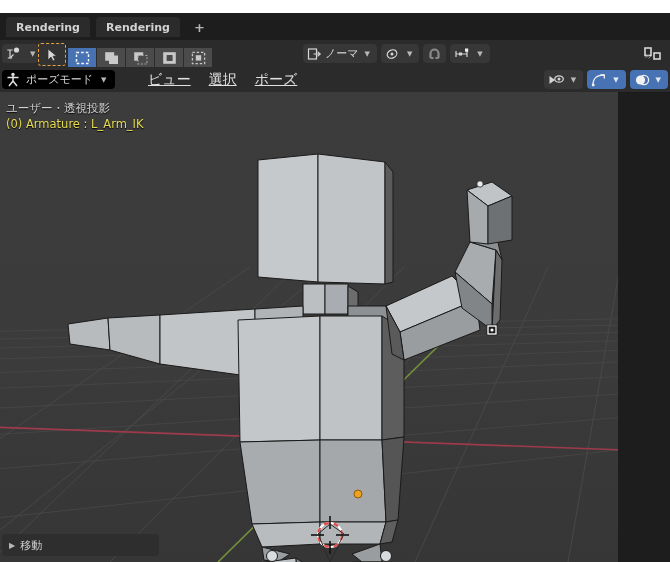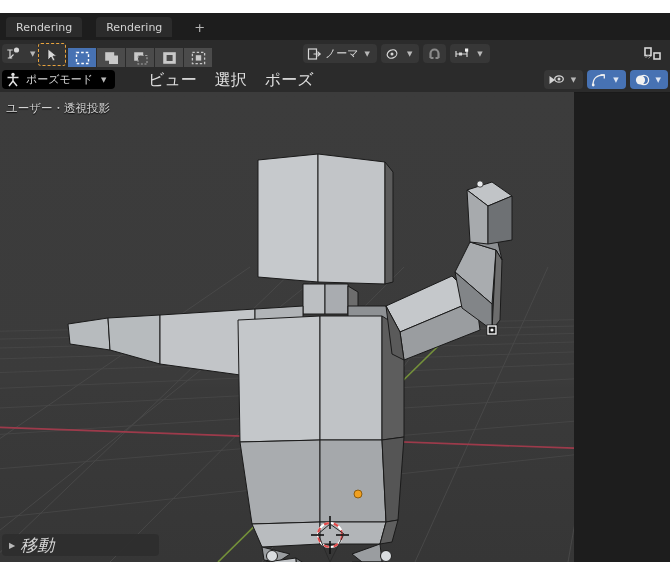--- a/index.html
+++ b/index.html
@@ -25,21 +25,21 @@
     background:#ffffff;
   }
 
   
   .topbar {
     position: absolute; left:0; top:13px; width:670px; height:27px;
     background:#1d1d1d;
   }
   .ws-tabs {
     position:absolute; left:6px; top:4px;
-    display:flex; align-items:center; gap:14px;
+    display:flex; align-items:center; gap:6px;font-weight:bold;
   }
   .ws-tab {
     height:20px; padding:0 10px;
     display:flex; align-items:center;
     color:#d2d2d2; font-size:11px;
     background:#2b2b2b;
     border-radius:4px 4px 0 0;
     white-space:nowrap;
     cursor:pointer;
   }
@@ -98,26 +98,26 @@
     background:#2b2b2b;
     border-bottom:1px solid #1a1a1a;
   }
   .mode-pill {
     position:absolute; left:2px; top:70px;
     display:flex; align-items:center; gap:5px;
     height:19px; padding:0 6px 0 3px;
     background:#000000; border-radius:4px; cursor:pointer;
   }
   .menus { position:absolute; left:140px; top:70px; display:flex; align-items:center; gap:2px;}
-  .menu-item { padding:0 8px; height:19px; display:flex; color:#e0e0e0; font-size:16px; cursor:pointer; border-radius:3px;}
+  .menu-item { padding:0 8px; height:19px; display:flex; align-items:center; color:#e0e0e0; font-size:14px; cursor:pointer; border-radius:3px;text-decoration:underline;}
   .vp-right { position:absolute; right:2px; top:70px; display:flex; align-items:center; gap:4px;}
 
   
   .viewport {
-    position:absolute; left:0; top:92px; width:574px; height:470px;
+    position:absolute; left:0; top:92px; width:618px; height:470px;
     background:#3b3b3b;
     overflow:hidden;
   }
   .vp-svg { position:absolute; left:0; top:0; }
 
   .vp-text {
     position:absolute; left:6px; top:8px;
     pointer-events:none;
   }
   .vp-text .l1 { color:#d8d8d8; font-size:11.5px; line-height:16px; text-shadow:0 1px 1px #000;}
@@ -127,21 +127,21 @@
   .op-panel {
     position:absolute; left:2px; bottom:6px;
     width:150px; height:22px;
     background:#2e2e2eee;
     border-radius:4px;
     display:flex; align-items:center; gap:5px;
     padding-left:7px;
     cursor:pointer;
   }
   .op-panel .tri { color:#b9b9b9; font-size:8px; }
-  .op-panel .op-label { color:#d6d6d6; font-size:17px;font-style:italic;}
+  .op-panel .op-label { color:#d6d6d6; font-size:11px;}
 
   svg { display:block; }
 </style>
 </head>
 <body>
 
 <div class="app">
 
   <div class="top-strip"></div>
 
@@ -438,20 +438,21 @@
         <line x1="0" y1="6" x2="0" y2="19" stroke="#111" stroke-width="1.6"></line>
       </g>
 
       <g fill="none" stroke="#2a2a2a" stroke-width="1">
         <path d="M318,442 L330,432 L344,442 L330,470 Z"></path>
       </g>
     </svg>
 
     <div class="vp-text">
       <div class="l1">ユーザー・透視投影</div>
+      <div class="l2">(0) Armature : L_Arm_IK</div>
     </div>
 
     <div class="op-panel">
       <span class="tri">▶</span>
       <span class="op-label">移動</span>
     </div>
 
   </div>
 </div>
 

